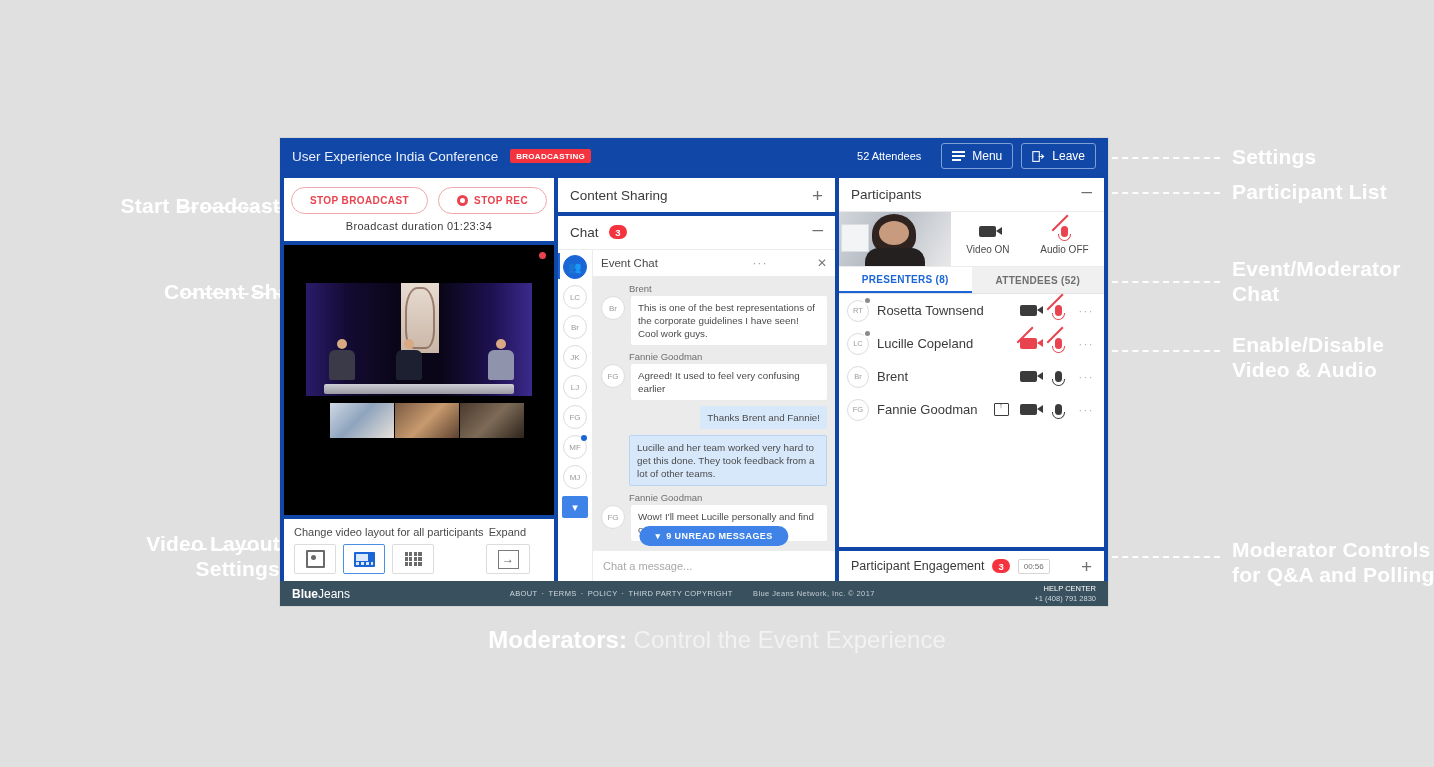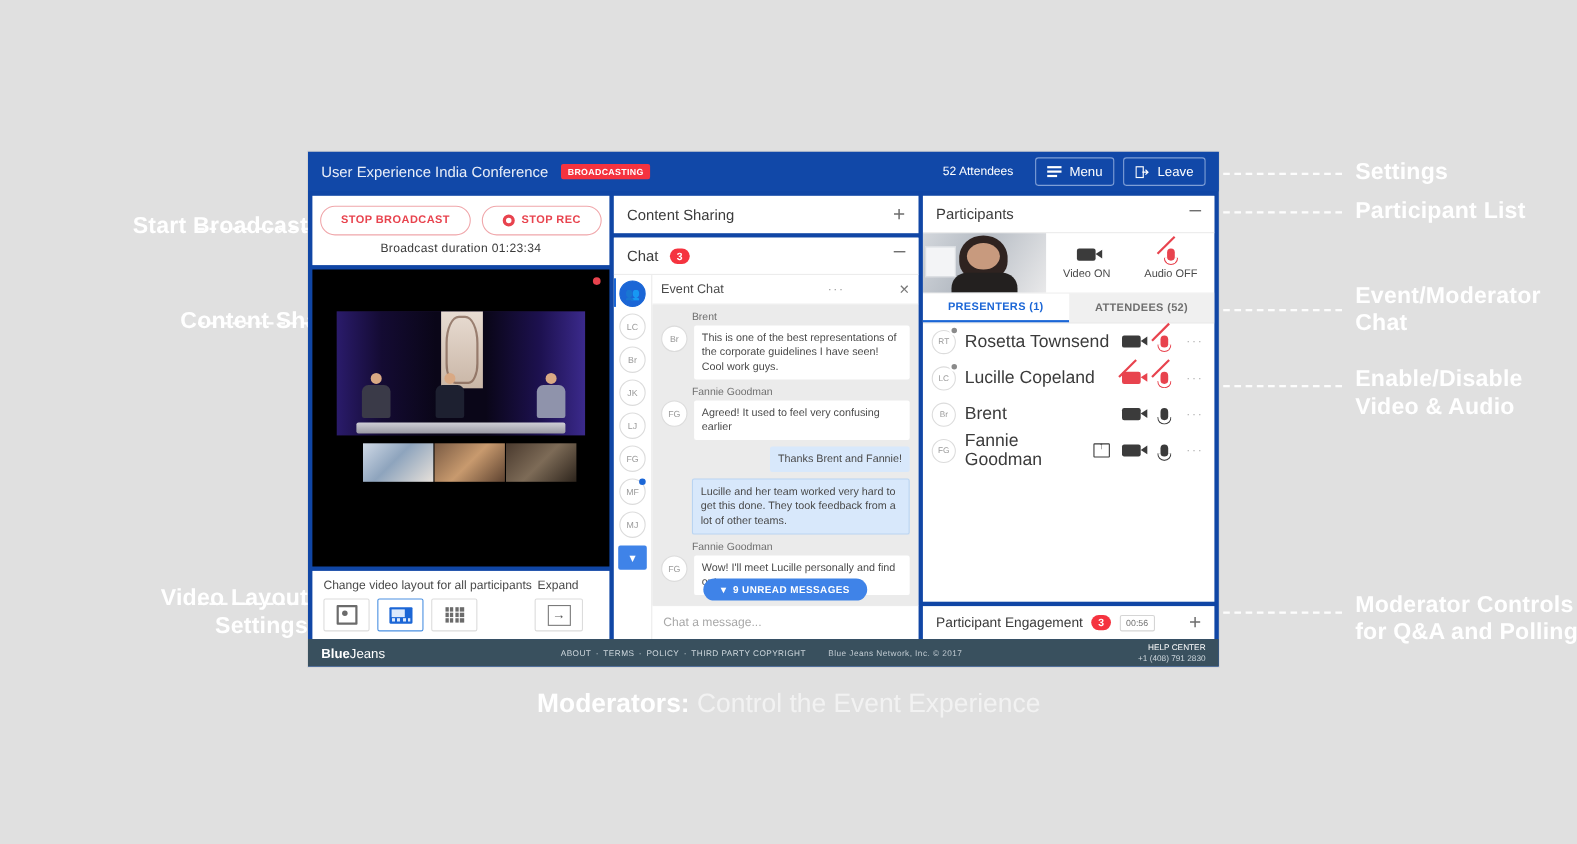--- a/index.html
+++ b/index.html
@@ -307,21 +307,21 @@
     height:33px;display:flex;align-items:center;padding:0 10px 0 8px;box-sizing:border-box;gap:8px;
   }
   .pav{
     width:20px;height:20px;border-radius:50%;border:1px solid #dcdcdc;
     display:flex;align-items:center;justify-content:center;font-size:7.5px;color:#9a9a9a;position:relative;flex:0 0 auto;
   }
   .gear{
     position:absolute;right:-4px;top:-5px;width:9px;height:9px;border-radius:50%;
     background:#8a8a8a;border:2px solid #fff;box-sizing:border-box;
   }
-  .pname{flex:1;font-size:16px;color:#3b3b3b;}
+  .pname{flex:1;font-size:13px;color:#3b3b3b;}
   .pctrls{display:flex;align-items:center;gap:10px;}
   .pdots{color:#b0b0b0;letter-spacing:1.5px;font-size:11px;}
   .share-ic{width:13px;height:11px;border:1.4px solid #3b3b3b;border-radius:1px;position:relative;}
   .share-ic:after{content:"↑";position:absolute;left:0;right:0;top:-4px;text-align:center;font-size:9px;color:#3b3b3b;line-height:11px;}
   .engage{
     height:30px;background:#fff;display:flex;align-items:center;padding:0 12px;box-sizing:border-box;gap:8px;
   }
   .engage .t{font-size:12.5px;color:#3b3b3b;}
   .timer{border:1px solid #d5d5d5;border-radius:2px;font-size:8px;color:#6f6f6f;padding:2px 5px;}
 
@@ -614,21 +614,21 @@
               <span class="iconwrap">
                   <span class="mic red"></span>
                   <span class="slash"></span>
                 </span>
               <span>Audio OFF</span>
             </div>
           </div>
         </div>
 
         <div class="tabs">
-          <div class="tab active">PRESENTERS (1)</div>
+          <div class="tab active">PRESENTERS (8)</div>
           <div class="tab">ATTENDEES (52)</div>
         </div>
 
         <div class="plist">
           <div class="prow">
             <div class="pav">
                 <span>RT</span>
                 <span class="gear"></span>
               </div>
             <div class="pname">Rosetta Townsend</div>

